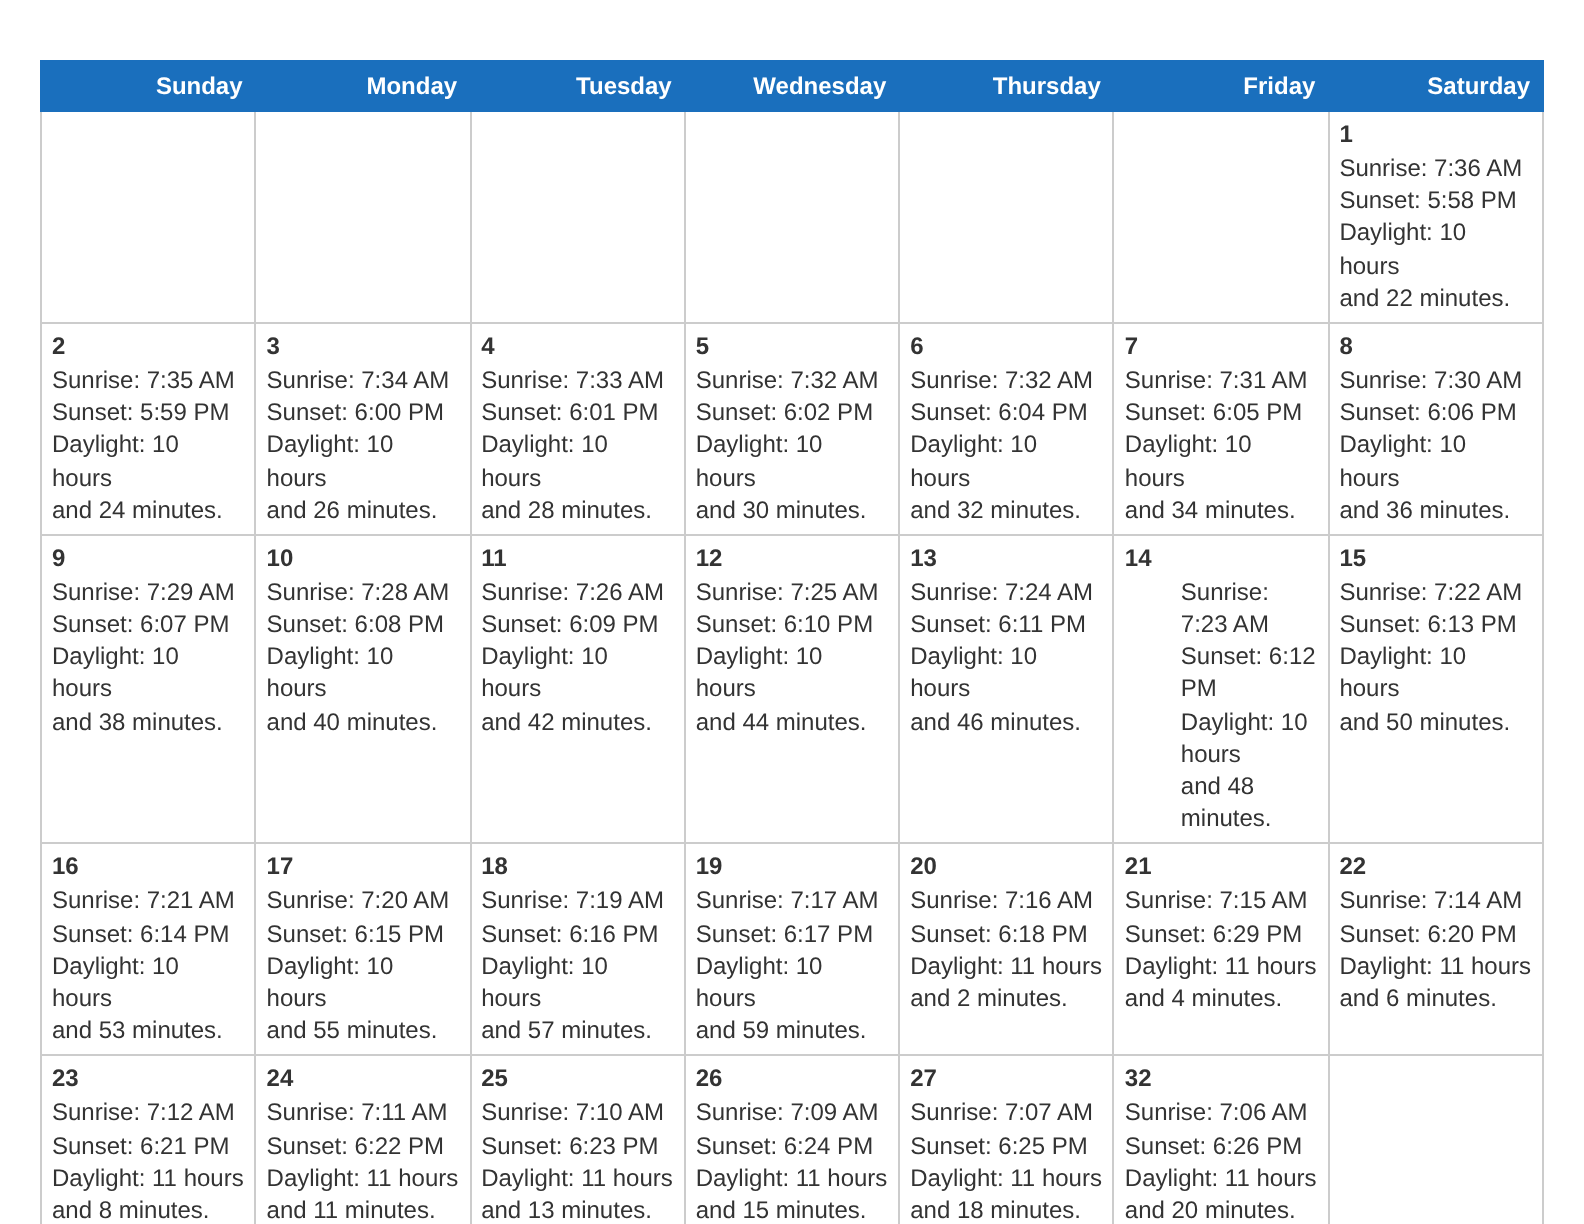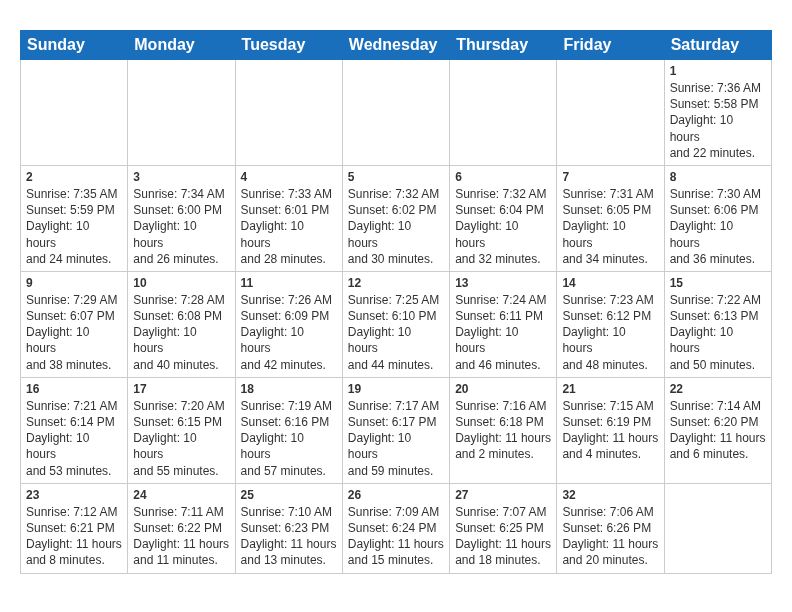--- a/index.html
+++ b/index.html
@@ -45,24 +45,24 @@
       color: #555;
     }
     .calendar {
       width: 100%;
       border-collapse: collapse;
       border: 1px solid #ccc;
     }
     .calendar th {
       background-color: #1a6fbd;
       color: #fff;
-      font-size: 16px;
+      font-size: 12px;
       font-weight: bold;
       padding: 5px 6px;
-      text-align: left;
+      text-align: right;
       border: 1px solid #1a6fbd;
     }
     .calendar td {
       vertical-align: top;
       border: 1px solid #ccc;
       padding: 4px 5px;
       width: calc(100% / 7);
       min-height: 80px;
       font-size: 10px;
       color: #333;
@@ -200,21 +200,21 @@
         </td>
         <td>
           <span class="day-number">13</span>
           <div class="day-info" style="white-space: pre-line;">Sunrise: 7:24 AM
 Sunset: 6:11 PM
 Daylight: 10 hours
 and 46 minutes.</div>
         </td>
         <td>
           <span class="day-number">14</span>
-          <div class="day-info" style="white-space: pre-line;">Sunrise: 7:23 AM
+          <div class="day-info" style="white-space: pre-line; margin-left: 28px;">Sunrise: 7:23 AM
 Sunset: 6:12 PM
 Daylight: 10 hours
 and 48 minutes.</div>
         </td>
         <td>
           <span class="day-number">15</span>
           <div class="day-info" style="white-space: pre-line;">Sunrise: 7:22 AM
 Sunset: 6:13 PM
 Daylight: 10 hours
 and 50 minutes.</div>
@@ -252,21 +252,21 @@
         <td>
           <span class="day-number">20</span>
           <div class="day-info" style="white-space: pre-line;">Sunrise: 7:16 AM
 Sunset: 6:18 PM
 Daylight: 11 hours
 and 2 minutes.</div>
         </td>
         <td>
           <span class="day-number">21</span>
           <div class="day-info" style="white-space: pre-line;">Sunrise: 7:15 AM
-Sunset: 6:19 PM
+Sunset: 6:29 PM
 Daylight: 11 hours
 and 4 minutes.</div>
         </td>
         <td>
           <span class="day-number">22</span>
           <div class="day-info" style="white-space: pre-line;">Sunrise: 7:14 AM
 Sunset: 6:20 PM
 Daylight: 11 hours
 and 6 minutes.</div>
         </td>

